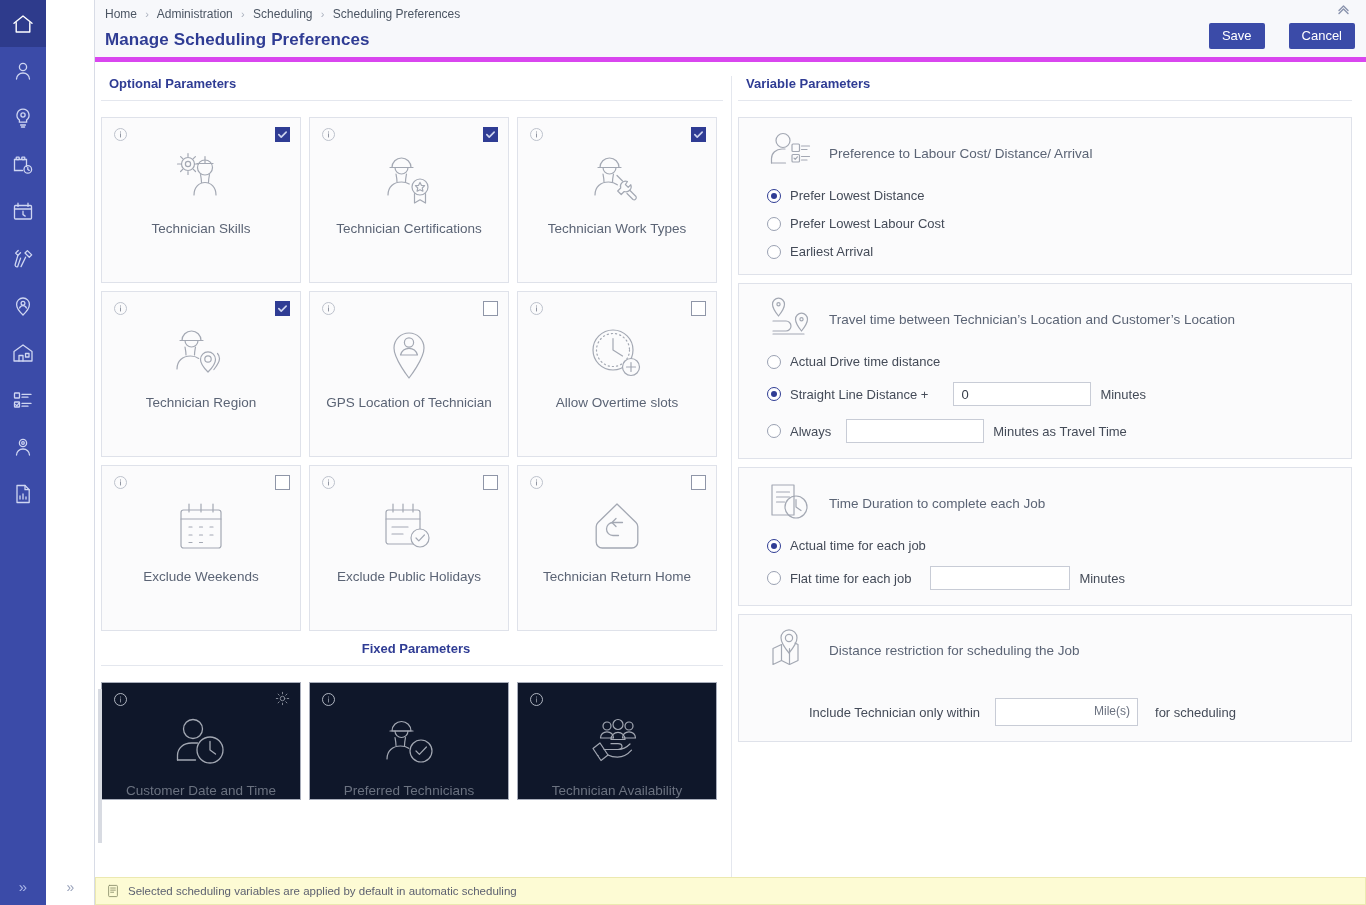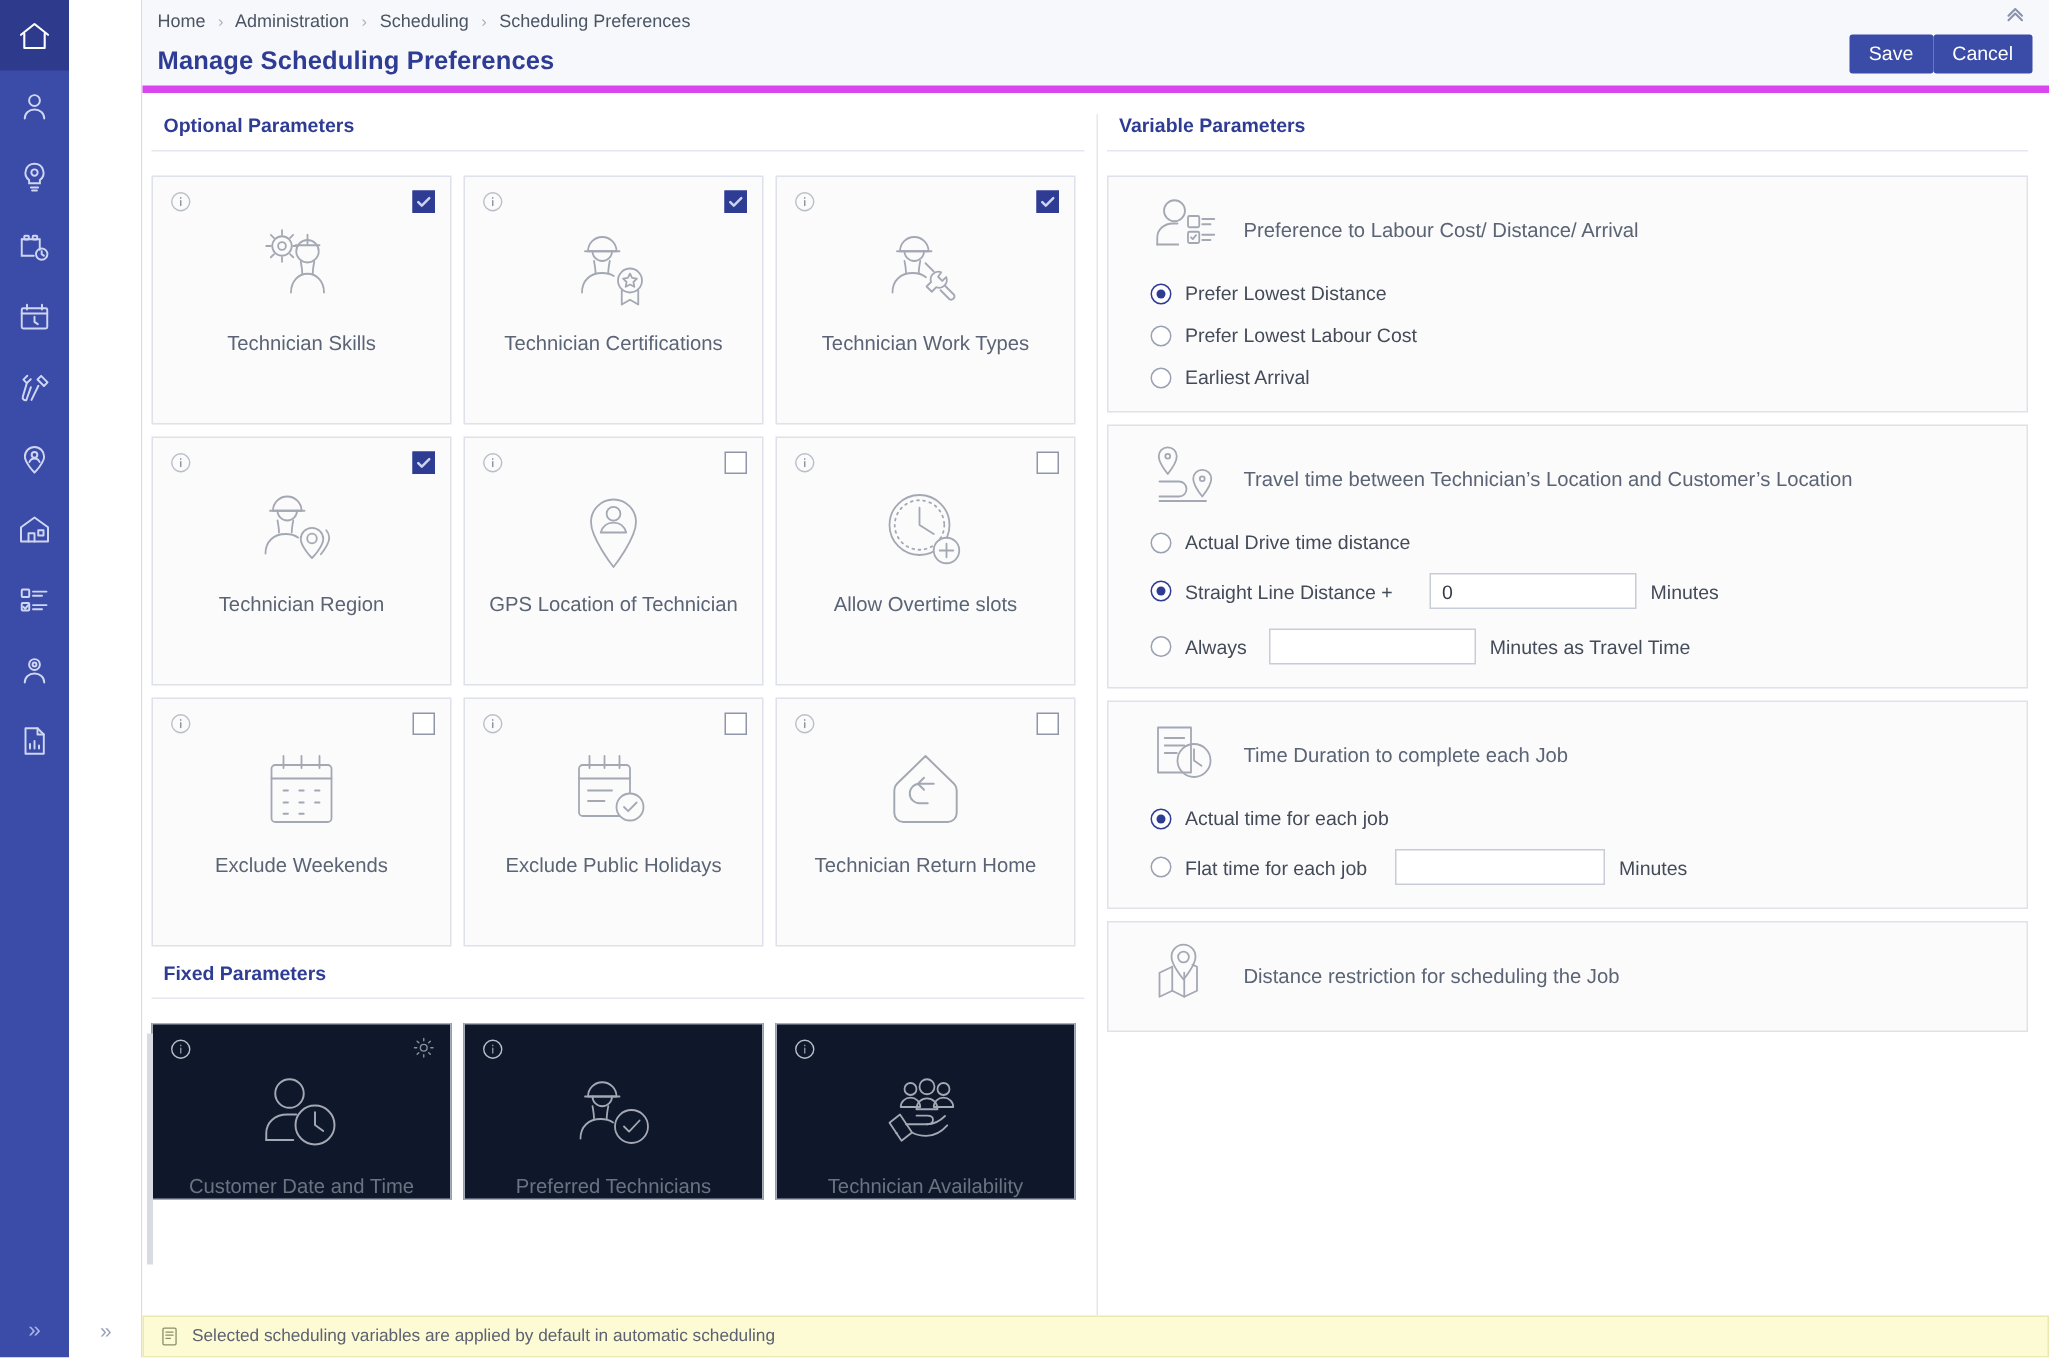--- a/index.html
+++ b/index.html
@@ -65,21 +65,21 @@
     padding-left: 10px; line-height: 14px; padding-top: 1px;
   }
   .crumbs span.c { color: #4b5563; }
   .crumbs span.sep { color: #aab0bd; margin: 0 5px; font-size: 11px; }
   .page-title {
     font-size: 17px; font-weight: bold; color: #2f3c94;
     padding-left: 10px; margin-top: 9px; letter-spacing: .1px;
   }
   .hdr-actions {
     position: absolute; right: 11px; top: 23px;
-    display: flex; gap: 0;
+    display: flex; gap: 24px;
   }
   .btn {
     background: #3b4ba8; color: #fff;
     border: none; border-radius: 2px;
     font-size: 13px; font-family: "Liberation Sans", sans-serif;
     padding: 5px 13px 6px 13px; cursor: pointer; font-weight: normal;
   }
   .collapse-chev {
     position: absolute; right: 16px; top: 4px;
     color: #8a93ad; font-size: 13px; line-height: 10px; cursor: pointer;
@@ -562,21 +562,21 @@
               <svg width="52" height="54" viewBox="0 0 52 54" fill="none" stroke="#a3a8b3" stroke-width="1.3" stroke-linecap="round" stroke-linejoin="round">
                 <path d="M26 4 7 22.5a6 6 0 0 0-1.8 4.3V42a6 6 0 0 0 6 6h29.6a6 6 0 0 0 6-6V26.8a6 6 0 0 0-1.8-4.3z"></path>
                 <path d="M31.5 22.5H22a6.5 6.5 0 0 0 0 13h5.5"></path>
                 <path d="m25 18.5-4 4 4 4"></path>
               </svg>
             </span>
             <div class="cap">Technician Return Home</div>
           </div>
         </div>
 
-        <div class="sec-head" style="padding-top:10px;">Fixed Parameters</div>
+        <div class="sec-head" style="padding-top:10px;text-align:center;">Fixed Parameters</div>
 
         <div class="grid grid-fixed">
 
           <div class="card fixed accent">
             <span class="info">
               <svg viewBox="0 0 16 16" fill="none" stroke="#b9bec9" stroke-width="1">
                   <circle cx="8" cy="8" r="6.4"></circle>
                   <path d="M8 5.2v.3M8 7.3v3.4" stroke="#8a8f9c" stroke-linecap="round"></path>
                 </svg>
             </span>
@@ -744,20 +744,28 @@
               <span class="panel-ico">
                 <svg width="46" height="44" viewBox="0 0 46 44" fill="none" stroke="#a3a8b3" stroke-width="1.2" stroke-linecap="round" stroke-linejoin="round">
                   <path d="M21 25s8-9.5 8-15.2A8 8 0 0 0 13 9.8C13 15.5 21 25 21 25Z"></path>
                   <circle cx="21" cy="10" r="3.6"></circle>
                   <path d="M13.5 16.5 5 20.5v16l8.5-4 8 4 8.5-4v-16l-3-1.4"></path>
                   <path d="M13.5 16.5v16M21.5 20.5v16"></path>
                 </svg>
               </span>
               <span class="panel-title">Distance restriction for scheduling the Job</span>
             </div>
+            <div class="row-inline" style="margin-top:26px;margin-left:42px;">
+              <span class="opt-label">Include Technician only within</span>
+              <span style="position:relative;display:inline-block;margin-left:6px;">
+                <input class="txtin right" style="width: 143px; height: 28px; padding-right: 46px;" value="">
+                <span style="position:absolute;right:8px;top:6px;font-size:12px;color:#6b7280;pointer-events:none;">Mile(s)</span>
+              </span>
+              <span class="opt-label" style="margin-left:8px;">for scheduling</span>
+            </div>
           </div>
 
         </div>
       </div>
     </div>
 
     <div class="notice-wrap">
       <div class="notice">
         <span>
           <svg viewBox="0 0 16 16" fill="none" stroke="#8a8f6a" stroke-width="1" stroke-linecap="round" stroke-linejoin="round">

